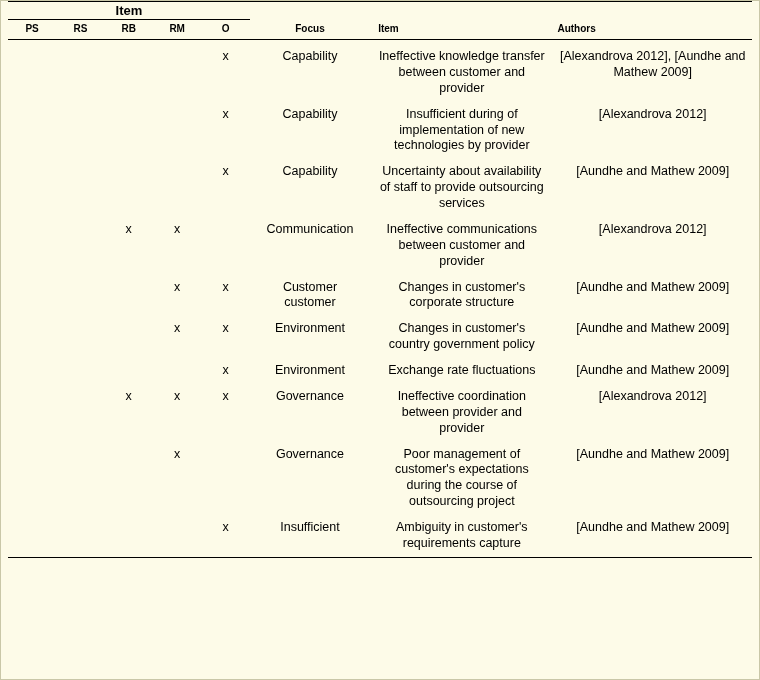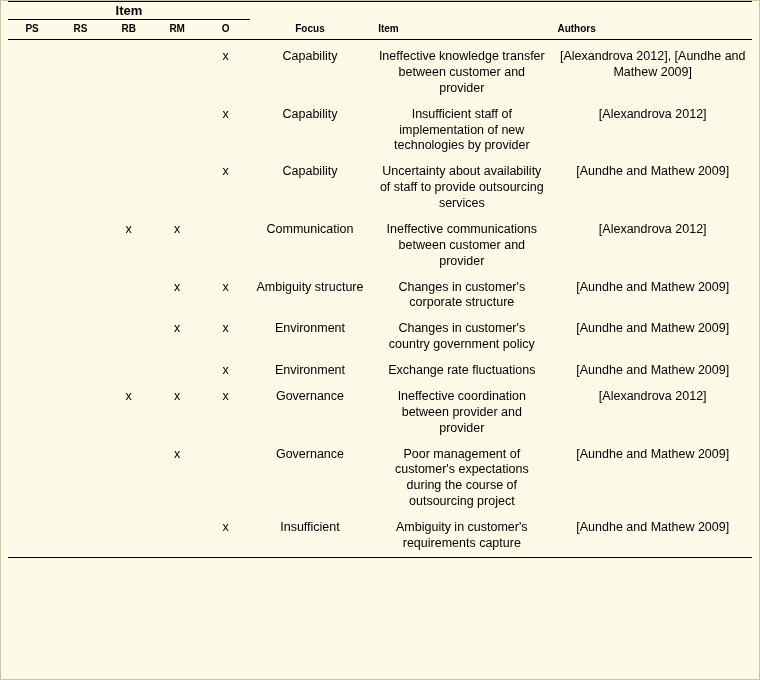--- a/index.html
+++ b/index.html
@@ -146,21 +146,21 @@
           <td class="item">Ineffective knowledge transfer between customer and provider</td>
           <td class="authors">[Alexandrova 2012], [Aundhe and Mathew 2009]</td>
         </tr>
         <tr>
           <td class="mark"></td>
           <td class="mark"></td>
           <td class="mark"></td>
           <td class="mark"></td>
           <td class="mark">x</td>
           <td class="focus">Capability</td>
-          <td class="item">Insufficient staff of implementation of new technologies by provider</td>
+          <td class="item">Insufficient during of implementation of new technologies by provider</td>
           <td class="authors">[Alexandrova 2012]</td>
         </tr>
         <tr>
           <td class="mark"></td>
           <td class="mark"></td>
           <td class="mark"></td>
           <td class="mark"></td>
           <td class="mark">x</td>
           <td class="focus">Capability</td>
           <td class="item">Uncertainty about availability of staff to provide outsourcing services</td>
@@ -175,21 +175,21 @@
           <td class="focus">Communication</td>
           <td class="item">Ineffective communications between customer and provider</td>
           <td class="authors">[Alexandrova 2012]</td>
         </tr>
         <tr>
           <td class="mark"></td>
           <td class="mark"></td>
           <td class="mark"></td>
           <td class="mark">x</td>
           <td class="mark">x</td>
-          <td class="focus">Ambiguity structure</td>
+          <td class="focus">Customer customer</td>
           <td class="item">Changes in customer's corporate structure</td>
           <td class="authors">[Aundhe and Mathew 2009]</td>
         </tr>
         <tr>
           <td class="mark"></td>
           <td class="mark"></td>
           <td class="mark"></td>
           <td class="mark">x</td>
           <td class="mark">x</td>
           <td class="focus">Environment</td>

